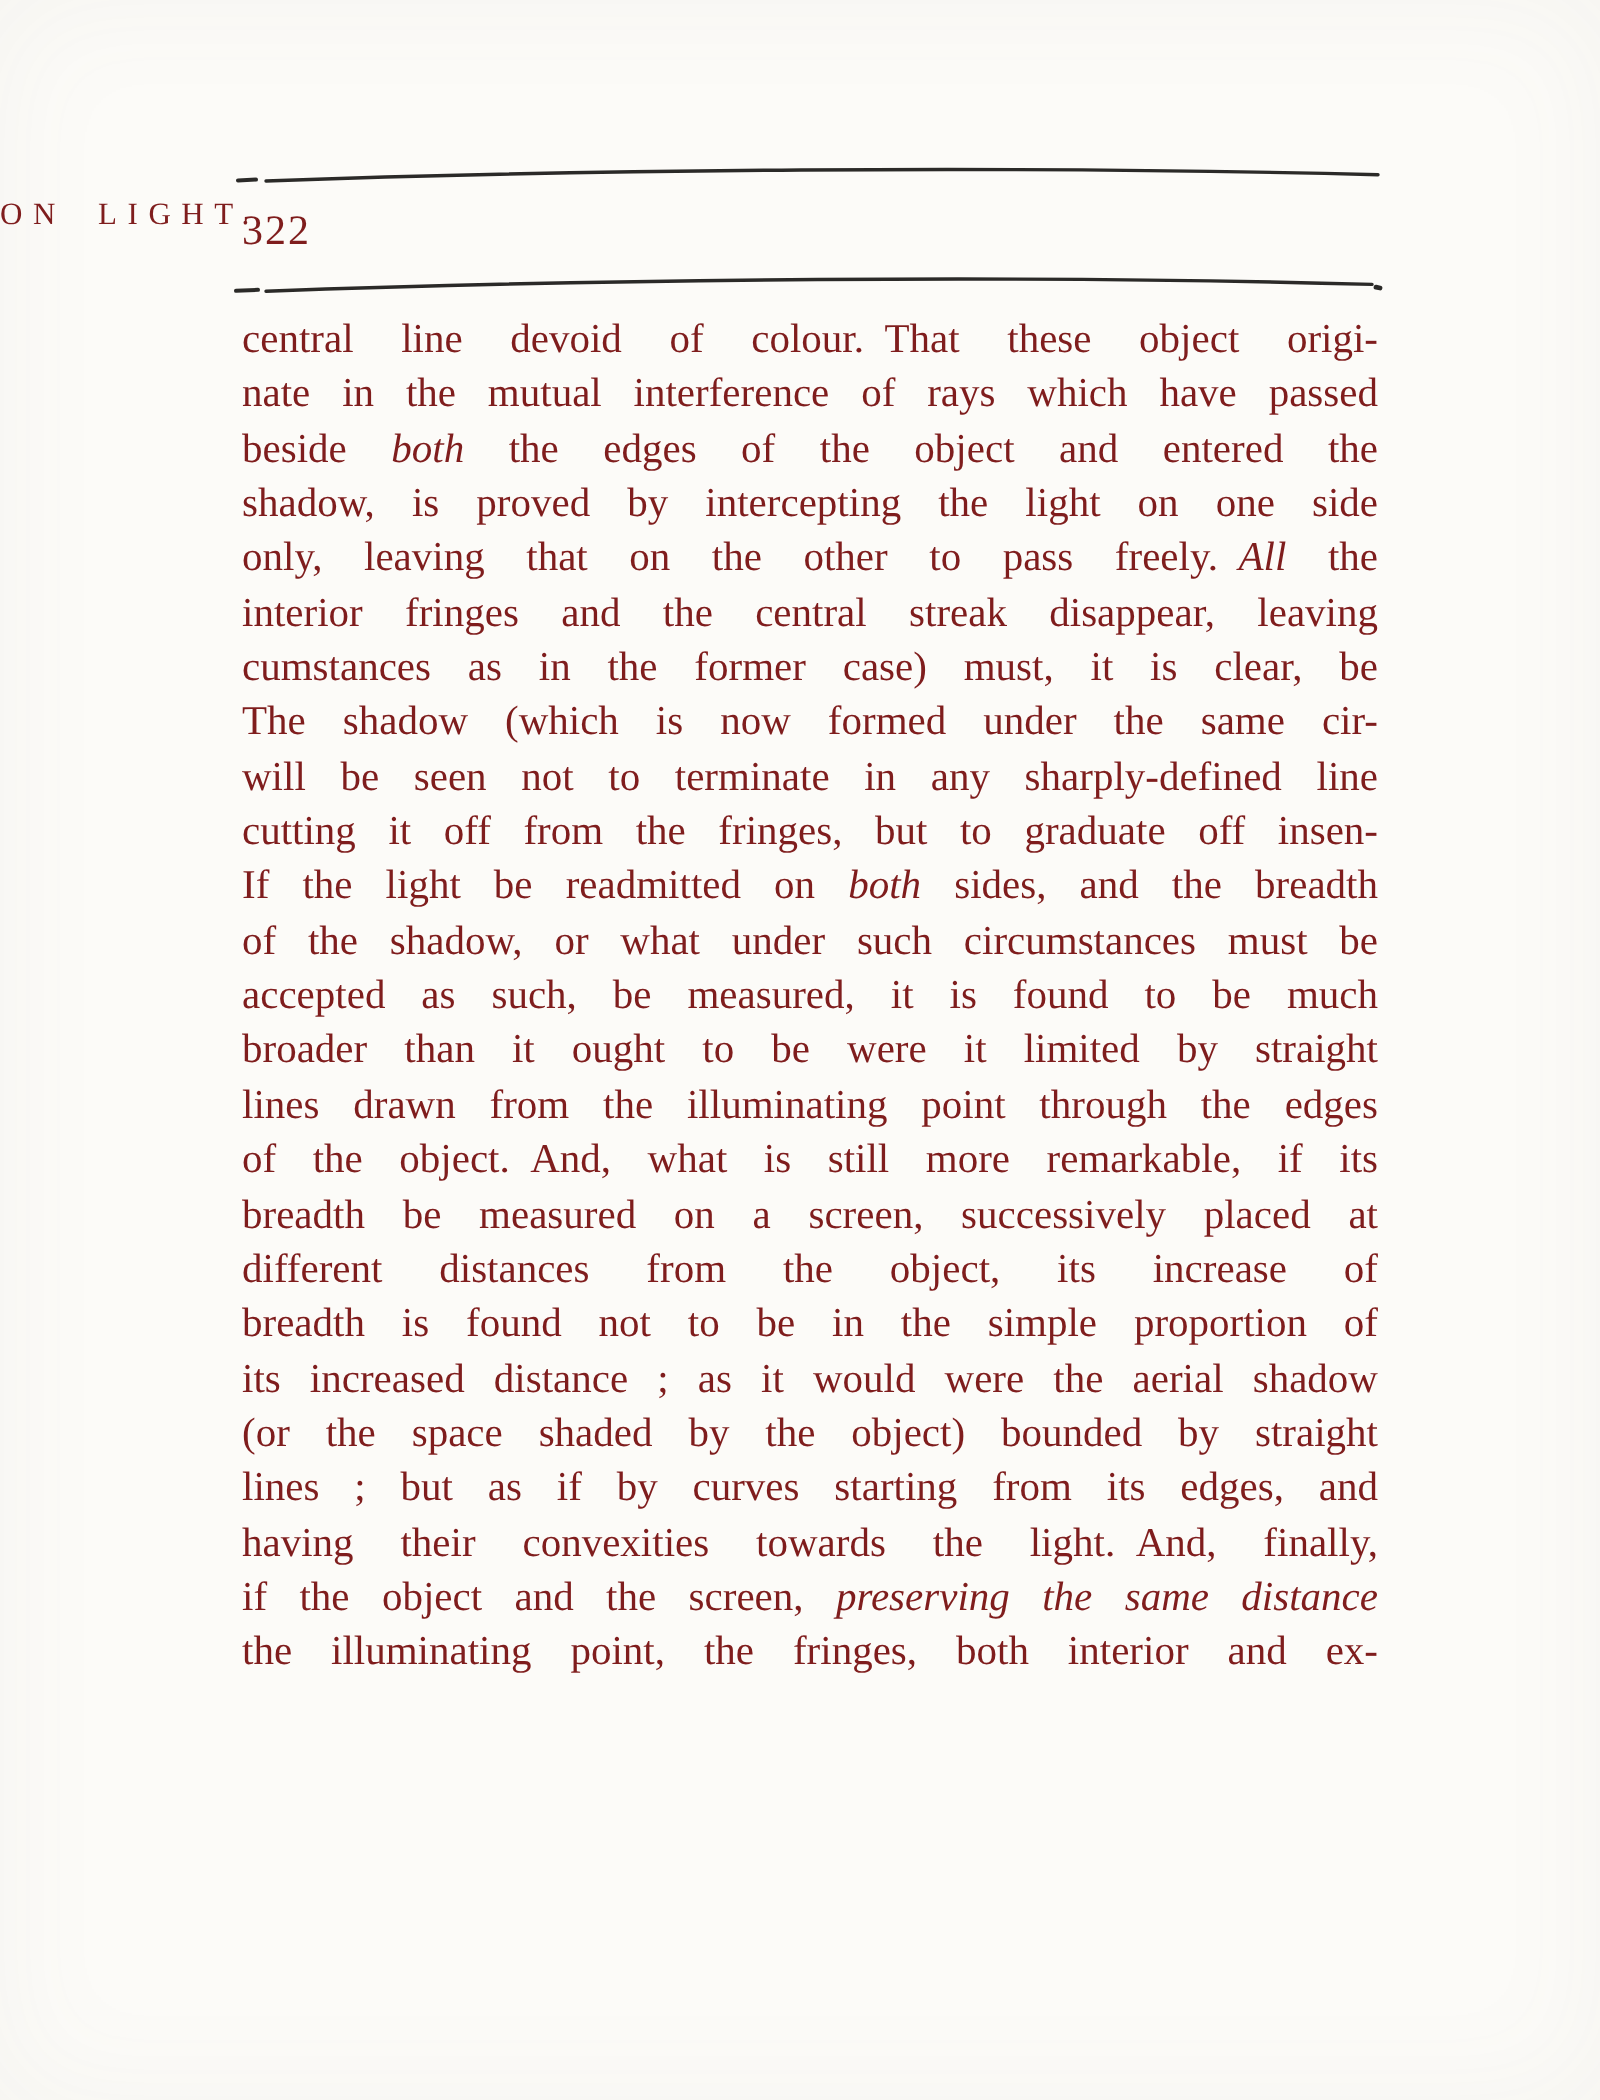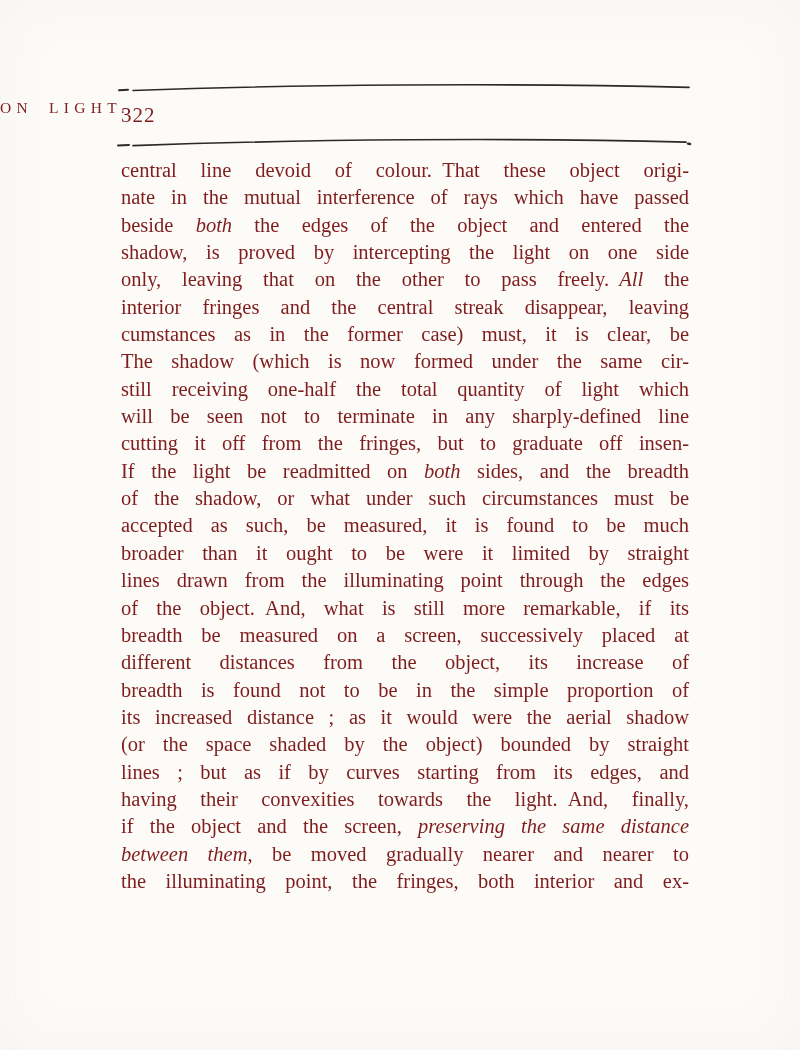--- a/index.html
+++ b/index.html
@@ -90,34 +90,32 @@
 
   <div class="body-text">
       <div class="bodyline"><span>central line devoid of colour. That these object origi-</span></div>
       <div class="bodyline"><span>nate in the mutual interference of rays which have passed</span></div>
       <div class="bodyline"><span>beside </span><span class="it">both</span><span> the edges of the object and entered the</span></div>
       <div class="bodyline"><span>shadow, is proved by intercepting the light on one side</span></div>
       <div class="bodyline"><span>only, leaving that on the other to pass freely. </span><span class="it">All</span><span> the</span></div>
       <div class="bodyline"><span>interior fringes and the central streak disappear, leaving</span></div>
       <div class="bodyline"><span>cumstances as in the former case) must, it is clear, be</span></div>
       <div class="bodyline"><span>The shadow (which is now formed under the same cir-</span></div>
-      <div class="bodyline"><span>still receiving one-half the total quantity of light which</span></div>
       <div class="bodyline"><span>will be seen not to terminate in any sharply-defined line</span></div>
       <div class="bodyline"><span>cutting it off from the fringes, but to graduate off insen-</span></div>
       <div class="bodyline"><span>If the light be readmitted on </span><span class="it">both</span><span> sides, and the breadth</span></div>
       <div class="bodyline"><span>of the shadow, or what under such circumstances must be</span></div>
       <div class="bodyline"><span>accepted as such, be measured, it is found to be much</span></div>
       <div class="bodyline"><span>broader than it ought to be were it limited by straight</span></div>
       <div class="bodyline"><span>lines drawn from the illuminating point through the edges</span></div>
       <div class="bodyline"><span>of the object. And, what is still more remarkable, if its</span></div>
       <div class="bodyline"><span>breadth be measured on a screen, successively placed at</span></div>
       <div class="bodyline"><span>different distances from the object, its increase of</span></div>
       <div class="bodyline"><span>breadth is found not to be in the simple proportion of</span></div>
       <div class="bodyline"><span>its increased distance ; as it would were the aerial shadow</span></div>
       <div class="bodyline"><span>(or the space shaded by the object) bounded by straight</span></div>
       <div class="bodyline"><span>lines ; but as if by curves starting from its edges, and</span></div>
       <div class="bodyline"><span>having their convexities towards the light. And, finally,</span></div>
       <div class="bodyline"><span>if the object and the screen, </span><span class="it">preserving the same distance</span></div>
-      <div class="bodyline"><span class="it">between them</span><span>, be moved gradually nearer and nearer to</span></div>
       <div class="bodyline"><span>the illuminating point, the fringes, both interior and ex-</span></div>
     </div>
 
 </div>
 
 </body></html>

